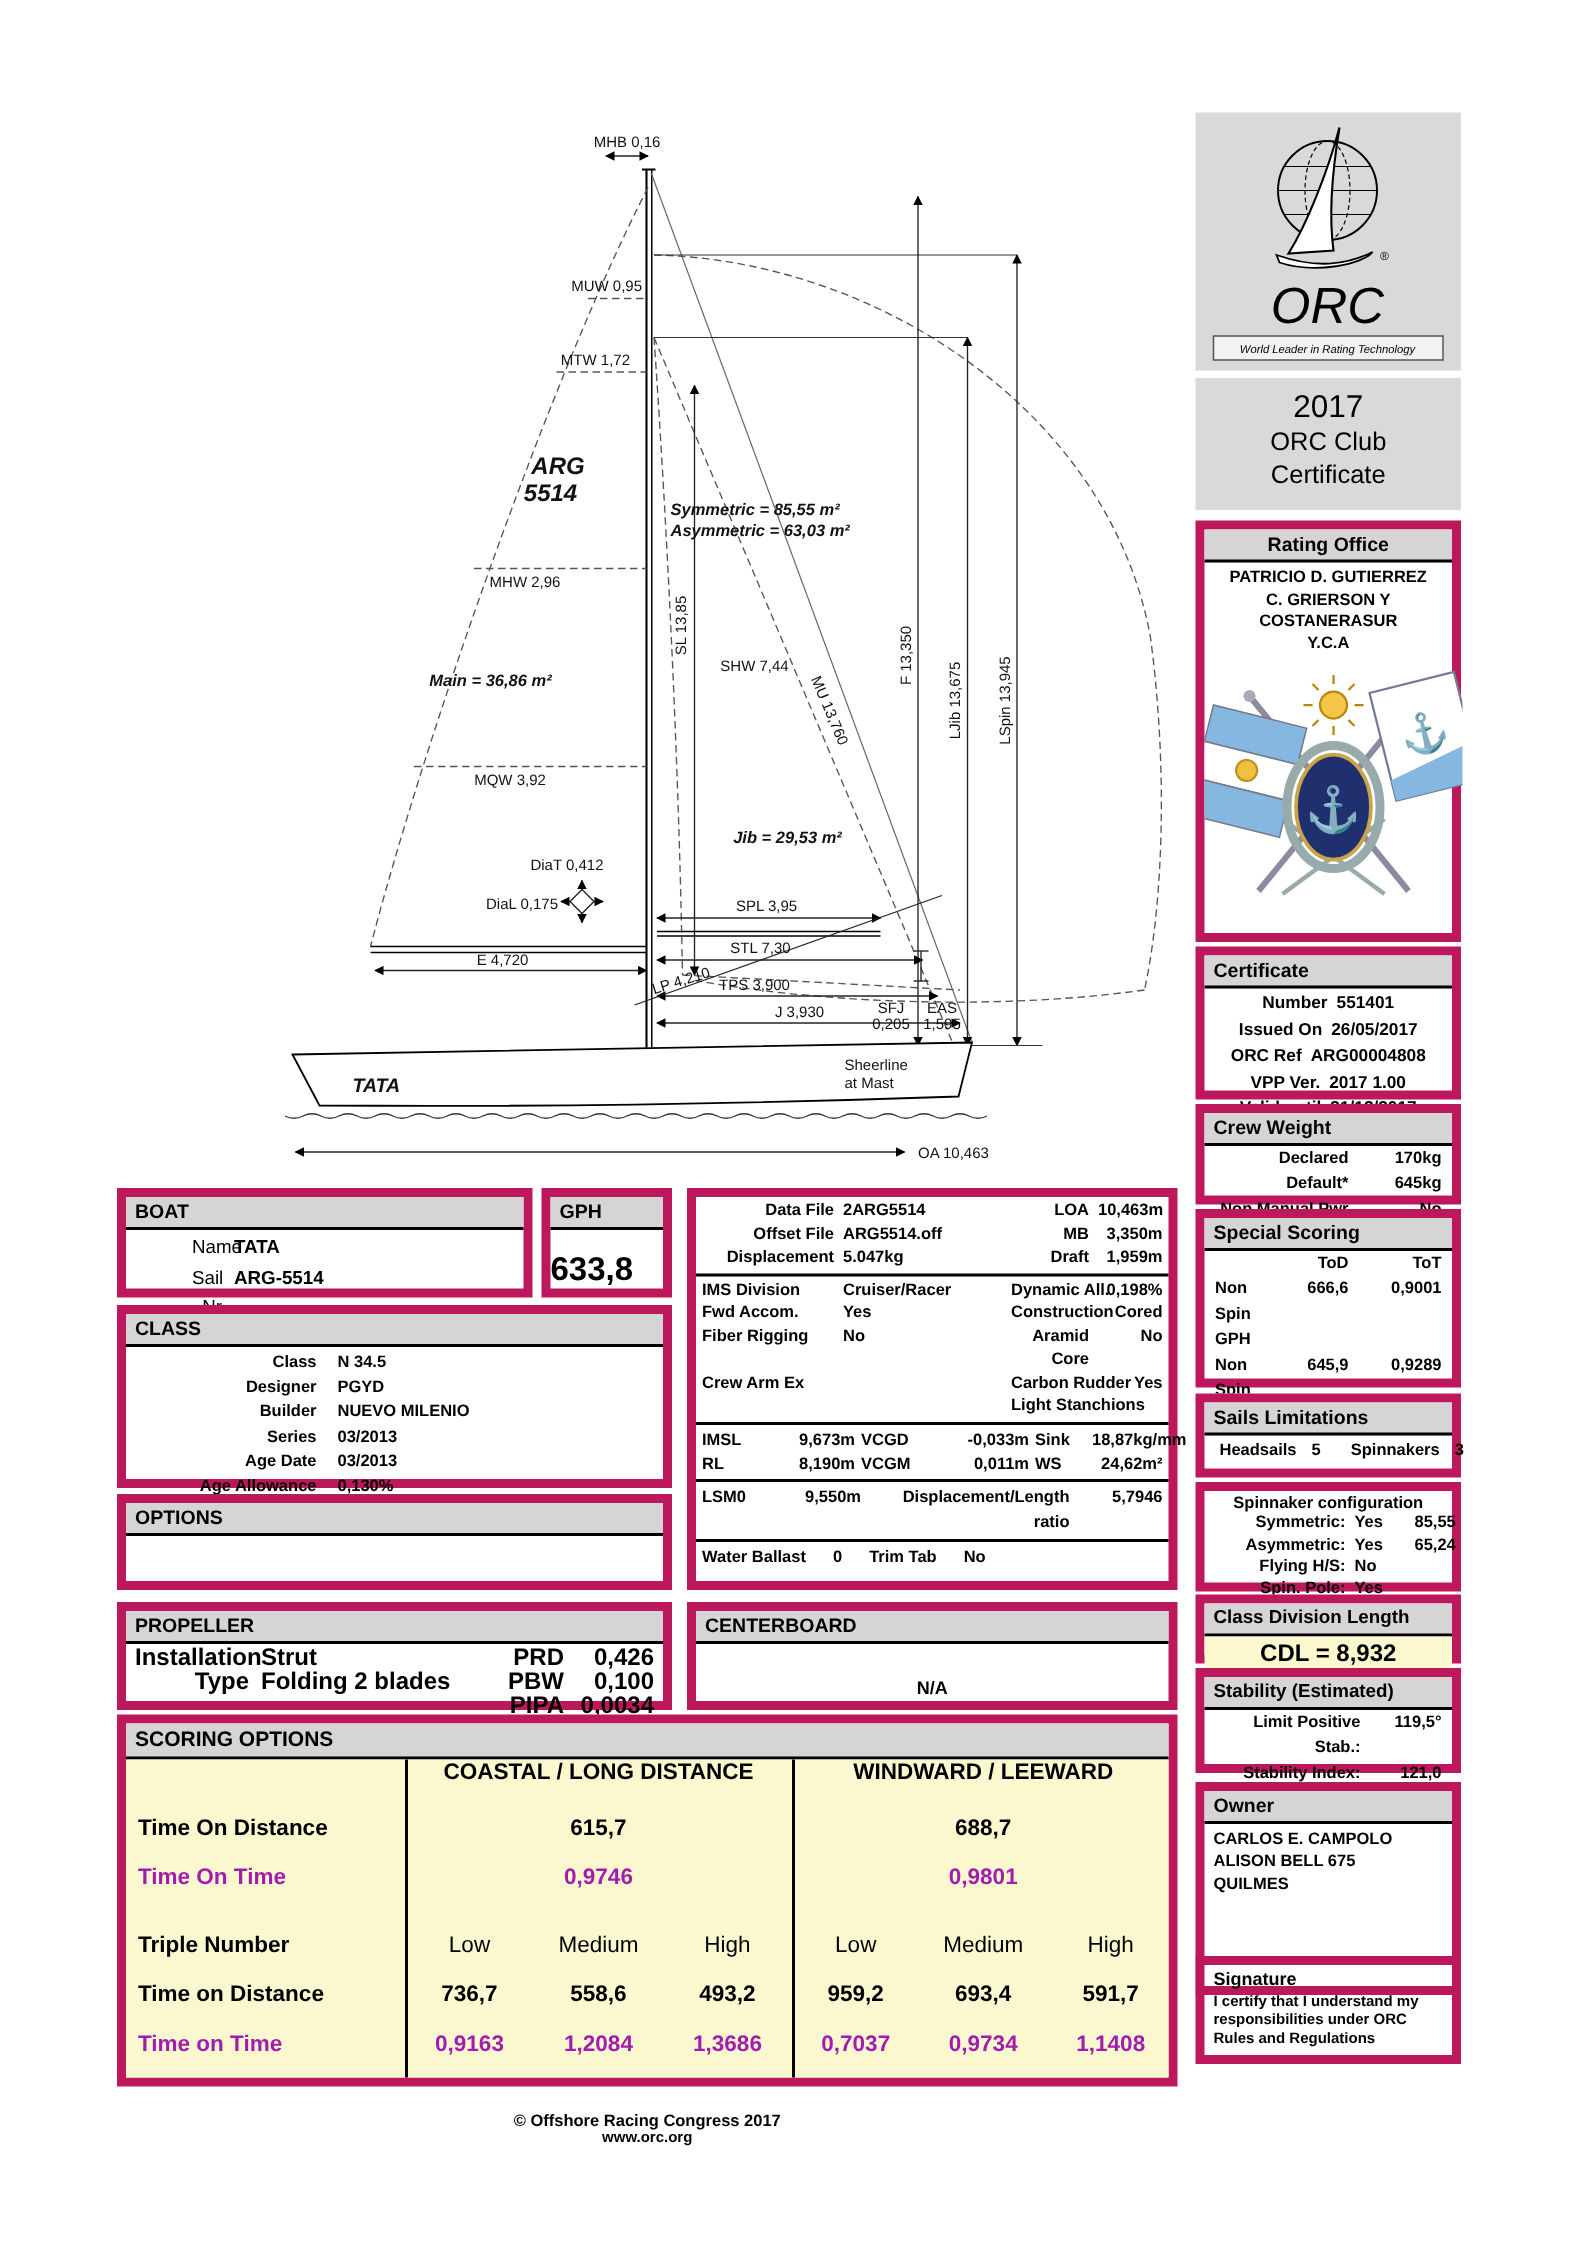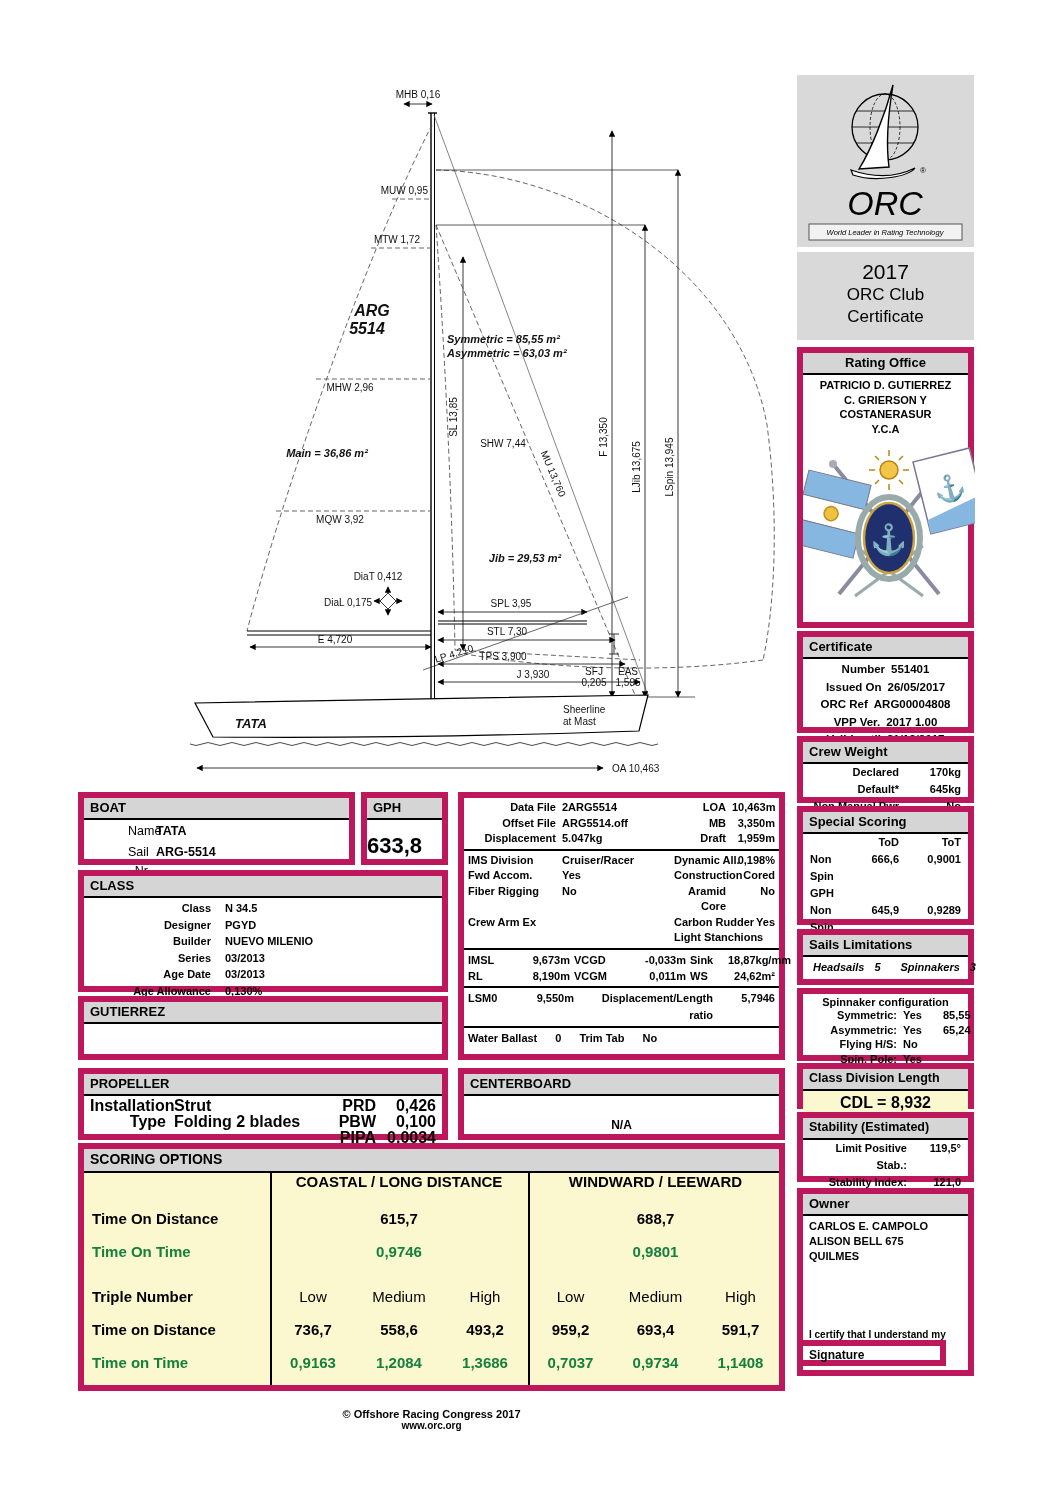--- a/index.html
+++ b/index.html
@@ -12,21 +12,21 @@
   .center { text-align:center; }
   
   .rrow { display:flex; font-size:11px; font-weight:bold; line-height:17px; padding:0 7px; }
   .rrow .rl { flex:1; text-align:right; padding-right:16px; }
   .rrow .rv { min-width:46px; text-align:right; }
   .cert-line { text-align:center; font-size:11.5px; font-weight:bold; line-height:17.5px; }
   .cert-line .cl { margin-right:6px; }
   .ss-grid { display:grid; grid-template-columns:1fr 52px 62px; font-size:11px;
              font-weight:bold; line-height:17px; padding:0 7px; }
   .ss-grid .n { text-align:right; }
-  .sl-line { display:flex; font-size:11px; font-weight:bold; padding:4px 10px; gap:10px;font-style:italic; }
+  .sl-line { display:flex; font-size:11px; font-weight:bold; padding:4px 10px; gap:10px; }
   .sl-line .gap { flex:1; }
   .spin-title { text-align:center; font-size:11px; font-weight:bold; padding-top:2px; }
   .spin-row { display:grid; grid-template-columns:92px 40px 1fr; font-size:11px;
               font-weight:bold; line-height:14.5px; padding:0 8px; }
   .spin-row .sr-l { text-align:right; padding-right:6px; }
   .spin-row .sr-x { text-align:right; }
   .cdl-body { background:#fbf8cf; text-align:center; font-size:16px; font-weight:bold; padding-top:3px; height:100%; }
   .owner-line { font-size:11px; font-weight:bold; line-height:15px; padding:0 6px; }
   .certify { font-size:10px; font-weight:bold; line-height:12.5px; padding:0 6px 4px 6px; }
   
@@ -54,21 +54,21 @@
   .prop-row .r { text-align:right; }
   .cb-body { text-align:center; font-size:12px; font-weight:bold; padding-top:22px; }
   
   .score-body { position:absolute; left:0; top:24px; right:0; bottom:0; background:#fbf8cf; }
   .vline { position:absolute; top:0; bottom:0; width:2px; background:#000; }
   .srow { display:grid; grid-template-columns:186px 86px 86px 86px 85px 85px 85px;
           font-size:15px; font-weight:bold; }
   .srow .lab { padding-left:8px; }
   .srow .c3 { grid-column:span 3; text-align:center; }
   .srow .c1 { text-align:center; }
-  .blue { color:#15803d; }
+  .blue { color:#a21caf; }
   .lmh { font-weight:normal; }
   .footer { position:absolute; left:78px; top:1408px; width:707px; text-align:center; }
   .f1 { font-size:11px; font-weight:bold; }
   .f2 { font-size:10px; font-weight:bold; }
   
   .grey-panel { position:absolute; background:#d9d9d9; }
   .y2017 { font-size:21px; text-align:center; padding-top:8px; }
   .clubline { font-size:17px; text-align:center; line-height:22px; }
   .ro-name { text-align:center; font-size:11px; font-weight:bold; line-height:14.5px; }
   svg text { font-family:"Liberation Sans",sans-serif; }
@@ -361,21 +361,21 @@
     <div class="hdr">Owner</div>
     <div style="padding-top:3px">
       <div class="owner-line">CARLOS E. CAMPOLO</div>
       <div class="owner-line">ALISON BELL 675</div>
       <div class="owner-line">QUILMES</div>
     </div>
     <div style="flex:1"></div>
     <div class="certify">I certify that I understand my responsibilities under ORC Rules and Regulations</div>
   </div>
 
-  <div class="box" style="left:797px;top:1340px;width:149px;height:26px">
+  <div class="box" style="left:797px;top:1304px;width:177px;height:26px">
     <div style="font-size:12px;font-weight:bold;padding:2px 6px">Signature</div>
   </div>
 
   <div class="box" style="left:78px;top:792px;width:277px;height:73px">
     <div class="hdr">BOAT</div>
     <div class="boatrow">
         <span class="bl">Name</span>
         <span class="bv">TATA</span>
       </div>
     <div class="boatrow">
@@ -413,21 +413,21 @@
           <span>03/2013</span>
         </div>
       <div class="crow">
           <span class="kl">Age Allowance</span>
           <span>0,130%</span>
         </div>
     </div>
   </div>
 
   <div class="box" style="left:78px;top:996px;width:370px;height:64px">
-    <div class="hdr">GUTIERREZ</div>
+    <div class="hdr">OPTIONS</div>
   </div>
 
   <div class="box" style="left:458px;top:792px;width:327px;height:268px">
     <div class="hull-sec">
       <div class="h4">
           <span class="r">Data File</span>
           <span>2ARG5514</span>
           <span class="r">LOA</span>
           <span class="r">10,463m</span>
         </div>

